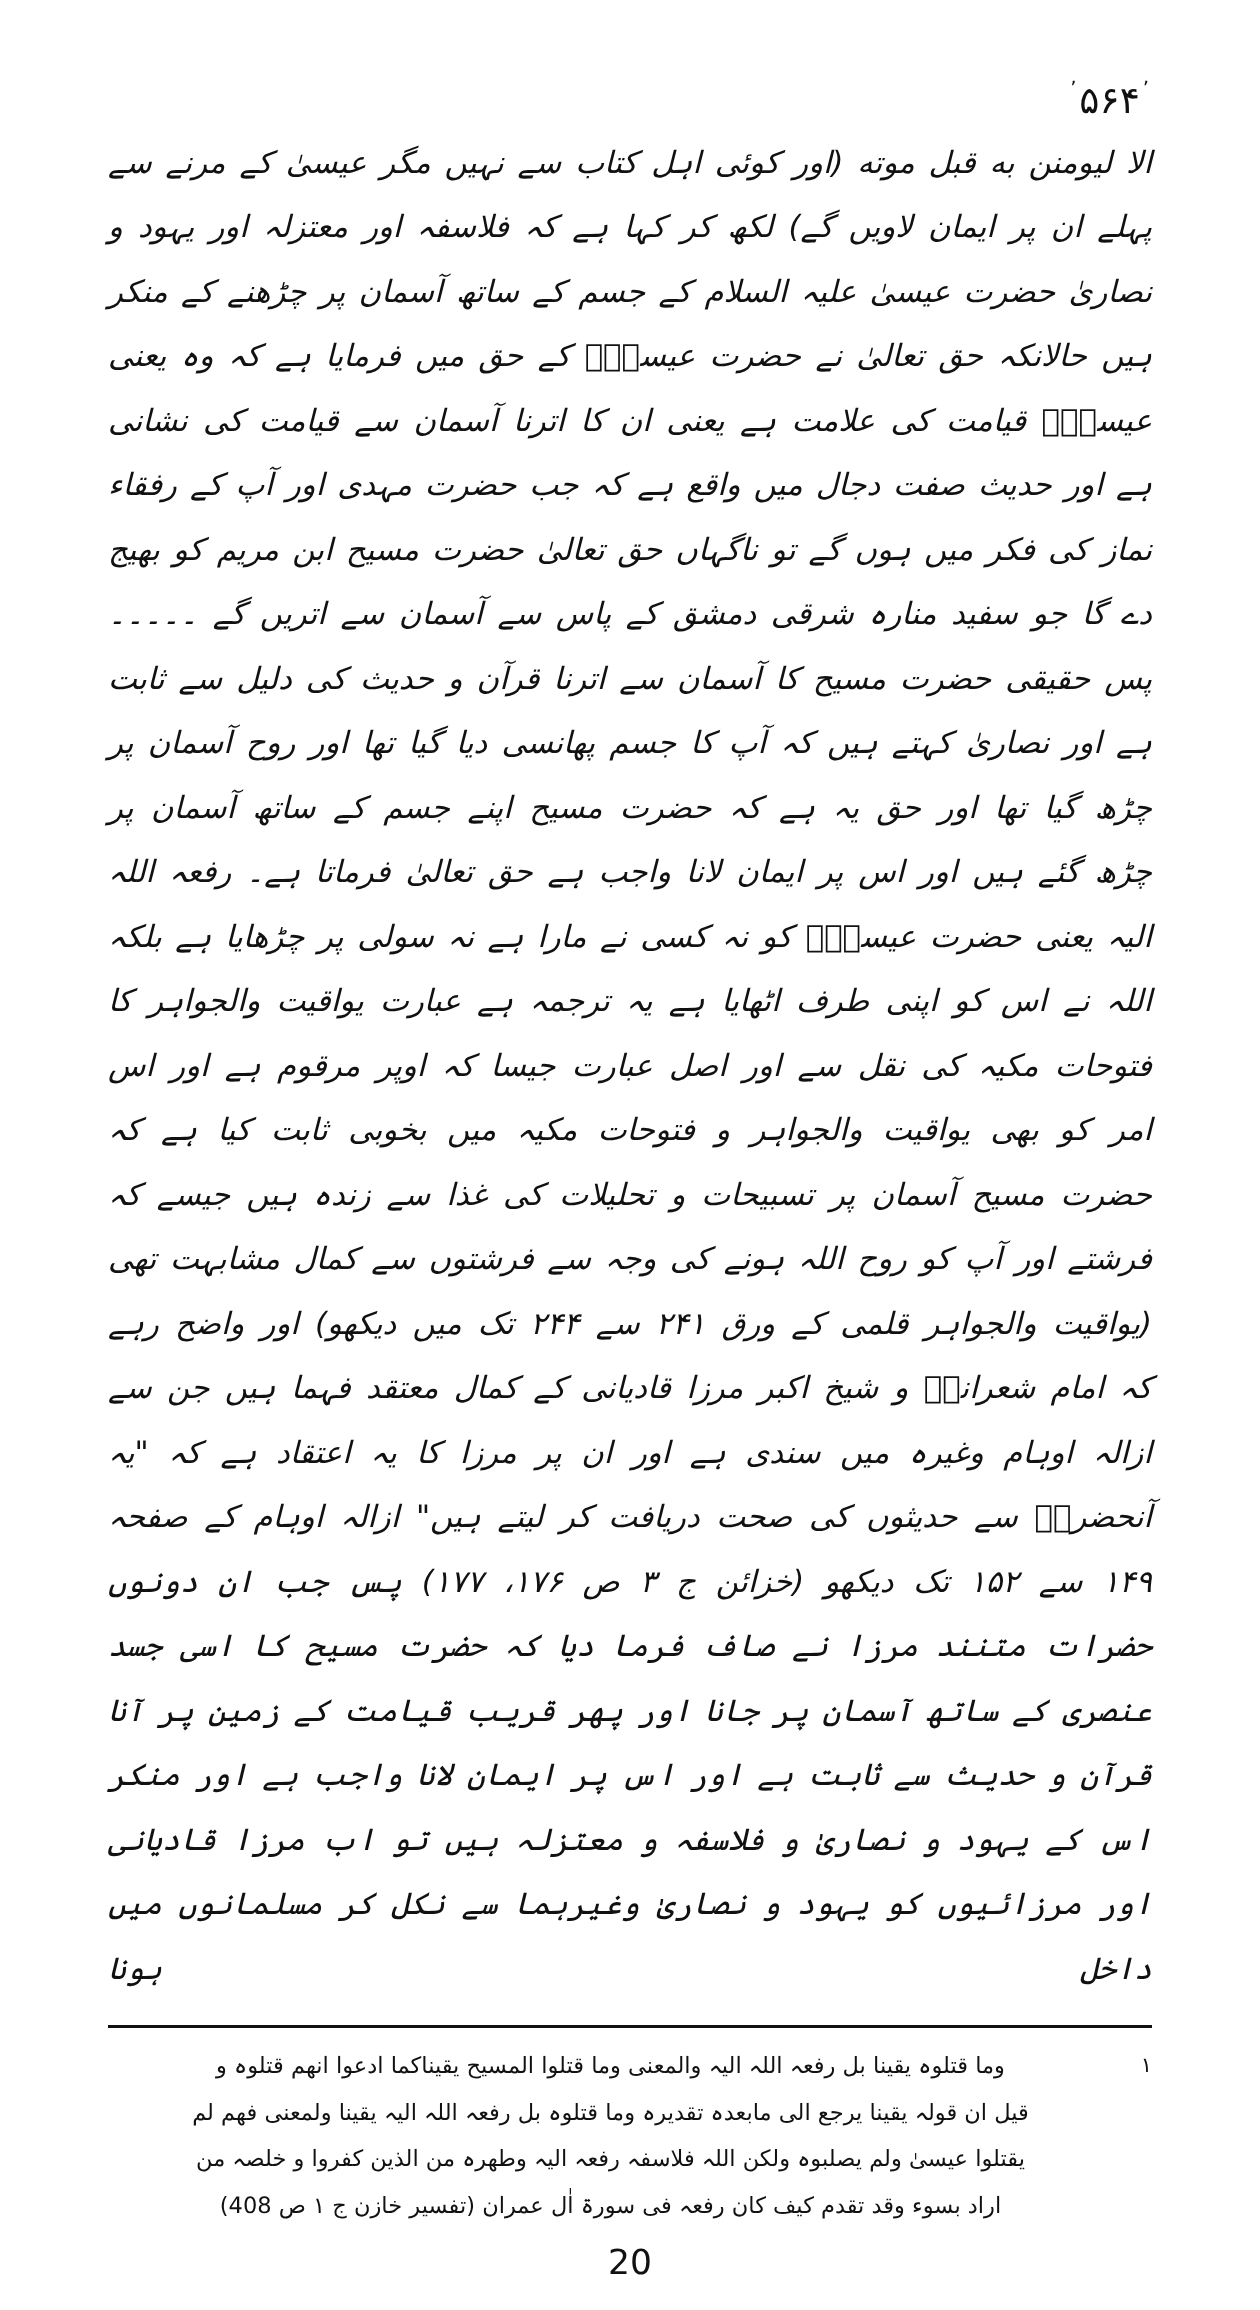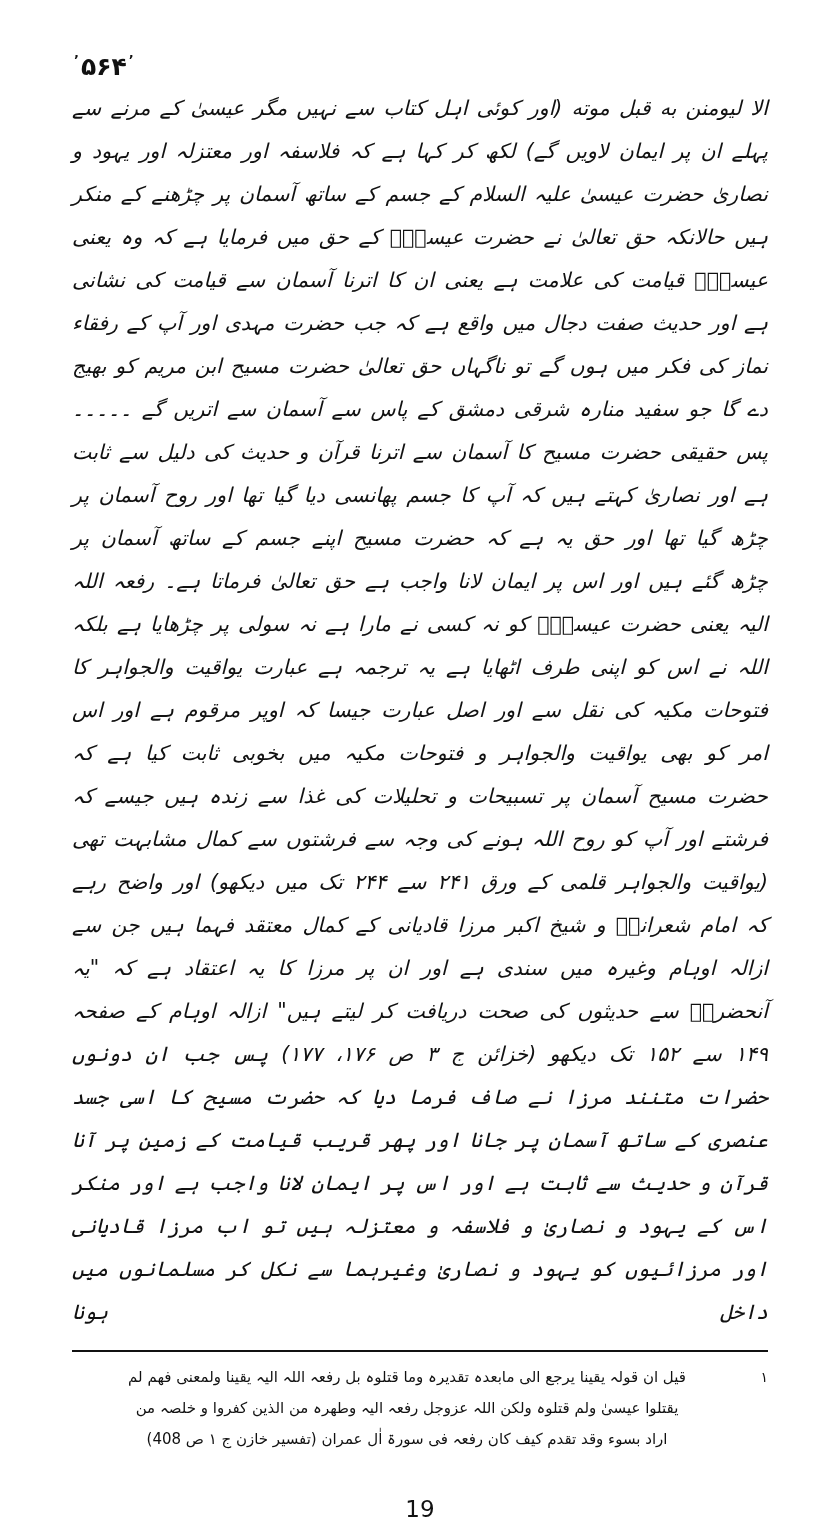--- a/index.html
+++ b/index.html
@@ -17,27 +17,26 @@
   }
   .page {
     position: relative;
     width: 840px;
     height: 1540px;
     box-sizing: border-box;
     padding: 40px 72px 24px 72px;
     background: #ffffff;
   }
   .page-number-top {
-    text-align: left;
+    text-align: right;
     font-size: 25px;
     letter-spacing: 1px;
     margin: 12px 0 4px 0;
     direction: rtl;
     font-family: "DejaVu Sans", sans-serif;
-    font-weight: bold;
   }
   .page-number-top .tick {
     display: inline-block;
     font-size: 13px;
     vertical-align: top;
     margin: 0 2px;
   }
   .body-text {
     direction: rtl;
     text-align: justify;
@@ -97,20 +96,21 @@
   </div>
 
   <div class="body-text">
     <p>الا ليومنن به قبل موته (اور کوئی اہل کتاب سے نہیں مگر عیسیٰ کے مرنے سے پہلے ان پر ایمان لاویں گے) لکھ کر کہا ہے کہ فلاسفہ اور معتزلہ اور یہود و نصاریٰ حضرت عیسیٰ علیہ السلام کے جسم کے ساتھ آسمان پر چڑھنے کے منکر ہیں حالانکہ حق تعالیٰ نے حضرت عیسیٰؑ کے حق میں فرمایا ہے کہ وہ یعنی عیسیٰؑ قیامت کی علامت ہے یعنی ان کا اترنا آسمان سے قیامت کی نشانی ہے اور حدیث صفت دجال میں واقع ہے کہ جب حضرت مہدی اور آپ کے رفقاء نماز کی فکر میں ہوں گے تو ناگہاں حق تعالیٰ حضرت مسیح ابن مریم کو بھیج دے گا جو سفید منارہ شرقی دمشق کے پاس سے آسمان سے اتریں گے ۔۔۔۔۔ پس حقیقی حضرت مسیح کا آسمان سے اترنا قرآن و حدیث کی دلیل سے ثابت ہے اور نصاریٰ کہتے ہیں کہ آپ کا جسم پھانسی دیا گیا تھا اور روح آسمان پر چڑھ گیا تھا اور حق یہ ہے کہ حضرت مسیح اپنے جسم کے ساتھ آسمان پر چڑھ گئے ہیں اور اس پر ایمان لانا واجب ہے حق تعالیٰ فرماتا ہے۔ رفعہ اللہ الیہ یعنی حضرت عیسیٰؑ کو نہ کسی نے مارا ہے نہ سولی پر چڑھایا ہے بلکہ اللہ نے اس کو اپنی طرف اٹھایا ہے یہ ترجمہ ہے عبارت یواقیت والجواہر کا فتوحات مکیہ کی نقل سے اور اصل عبارت جیسا کہ اوپر مرقوم ہے اور اس امر کو بھی یواقیت والجواہر و فتوحات مکیہ میں بخوبی ثابت کیا ہے کہ حضرت مسیح آسمان پر تسبیحات و تحلیلات کی غذا سے زندہ ہیں جیسے کہ فرشتے اور آپ کو روح اللہ ہونے کی وجہ سے فرشتوں سے کمال مشابہت تھی (یواقیت والجواہر قلمی کے ورق ۲۴۱ سے ۲۴۴ تک میں دیکھو) اور واضح رہے کہ امام شعرانیؒ و شیخ اکبر مرزا قادیانی کے کمال معتقد فہما ہیں جن سے ازالہ اوہام وغیرہ میں سندی ہے اور ان پر مرزا کا یہ اعتقاد ہے کہ "یہ آنحضرتؐ سے حدیثوں کی صحت دریافت کر لیتے ہیں" ازالہ اوہام کے صفحہ ۱۴۹ سے ۱۵۲ تک دیکھو (خزائن ج ۳ ص ۱۷۶، ۱۷۷) پس جب ان دونوں حضرات متنند مرزا نے صاف فرما دیا کہ حضرت مسیح کا اسی جسد عنصری کے ساتھ آسمان پر جانا اور پھر قریب قیامت کے زمین پر آنا قرآن و حدیث سے ثابت ہے اور اس پر ایمان لانا واجب ہے اور منکر اس کے یہود و نصاریٰ و فلاسفہ و معتزلہ ہیں تو اب مرزا قادیانی اور مرزائیوں کو یہود و نصاریٰ وغیرہما سے نکل کر مسلمانوں میں داخل ہونا</p>
   </div>
 
   <hr class="rule">
 
   <div class="footnote-block">
     <span class="footnote-marker">۱</span>
+    <span class="footnote-line">وما قتلوہ یقینا بل رفعہ اللہ الیہ والمعنی وما قتلوا المسیح یقیناکما ادعوا انھم قتلوہ و</span>
     <span class="footnote-line">قیل ان قولہ یقینا یرجع الی مابعدہ تقدیرہ وما قتلوہ بل رفعہ اللہ الیہ یقینا ولمعنی فھم لم</span>
-    <span class="footnote-line">یقتلوا عیسیٰ ولم قتلوہ ولکن اللہ عزوجل رفعہ الیہ وطھرہ من الذین کفروا و خلصہ من</span>
+    <span class="footnote-line">یقتلوا عیسیٰ ولم یصلبوہ ولکن اللہ فلاسفہ رفعہ الیہ وطھرہ من الذین کفروا و خلصہ من</span>
     <span class="footnote-line">اراد بسوء وقد تقدم کیف کان رفعہ فی سورۃ اٰل عمران (تفسیر خازن ج ۱ ص 408)</span>
   </div>
 
-  <div class="page-number-bottom">19</div>
+  <div class="page-number-bottom">20</div>
 
 </div>
 
 </body></html>

